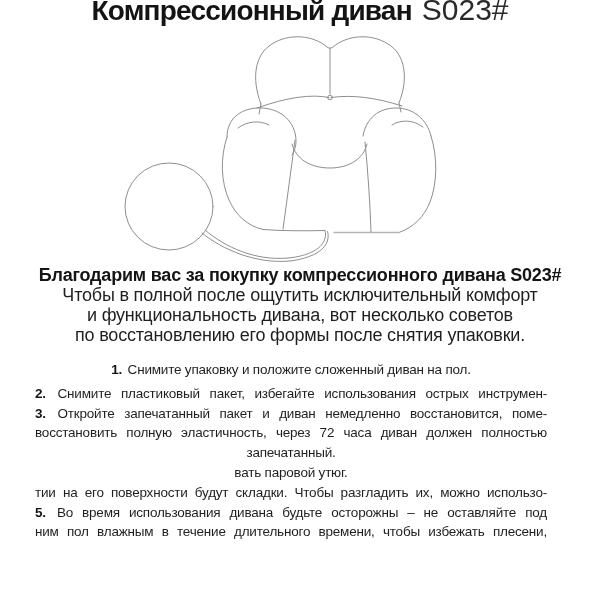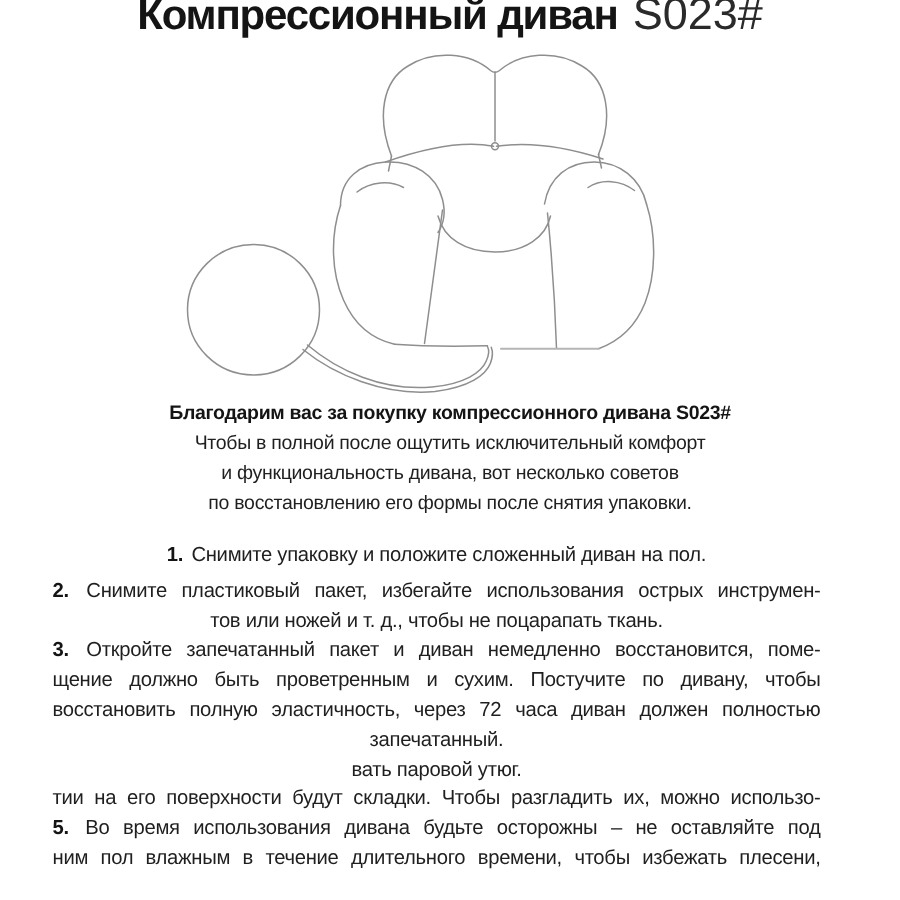--- a/index.html
+++ b/index.html
@@ -23,21 +23,21 @@
   }
   .title .t-bold{
     font-weight:bold;font-size:28px;letter-spacing:-0.8px;color:#141414;
   }
   .title .t-model{
     font-size:30px;font-weight:400;color:#2a2a2a;margin-left:10px;letter-spacing:0;
     font-family:"Liberation Sans","DejaVu Sans",sans-serif;
   }
   .thanks{
     position:absolute;top:265px;left:0;width:100%;
-    text-align:center;font-size:13px;line-height:20px;letter-spacing:-0.2px;z-index:1;
+    text-align:center;font-size:18px;line-height:20px;letter-spacing:-0.2px;z-index:1;
   }
   .thanks .bold{font-weight:bold;color:#141414;}
   .list{
     position:absolute;top:360px;left:35px;width:512px;
     font-size:13.5px;line-height:19.8px;letter-spacing:-0.2px;z-index:1;
   }
   .item{margin:0;}
   .item.gap-after{margin-bottom:4px;}
   .line{text-align:center;}
   .line.just{text-align:justify;text-align-last:justify;}
@@ -87,26 +87,24 @@
   </div>
 
   <div class="list">
 
     <div class="item gap-after">
       <div class="line"><b class="num">1.</b> <span>Снимите упаковку и положите сложенный диван на пол.</span></div>
     </div>
 
     <div class="item">
       <div class="line just"><b class="num">2.</b> <span>Снимите пластиковый пакет, избегайте использования острых инструмен-</span></div>
-      <div class="line">тов или ножей и т. д., чтобы не поцарапать ткань.</div>
     </div>
 
     <div class="item">
       <div class="line just"><b class="num">3.</b> <span>Откройте запечатанный пакет и диван немедленно восстановится, поме-</span></div>
-      <div class="line just">щение должно быть проветренным и сухим. Постучите по дивану, чтобы</div>
       <div class="line just">восстановить полную эластичность, через 72 часа диван должен полностью</div>
       <div class="line">запечатанный.</div>
     </div>
 
     <div class="item">
       <div class="line">вать паровой утюг.</div>
       <div class="line just">тии на его поверхности будут складки. Чтобы разгладить их, можно использо-</div>
     </div>
 
     <div class="item">

